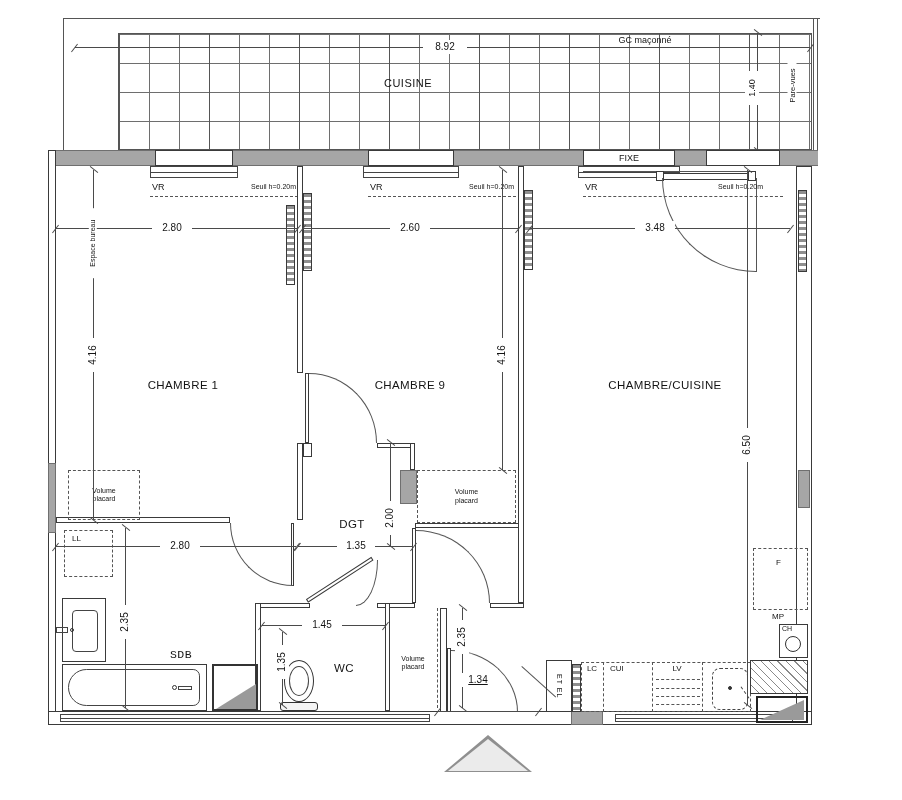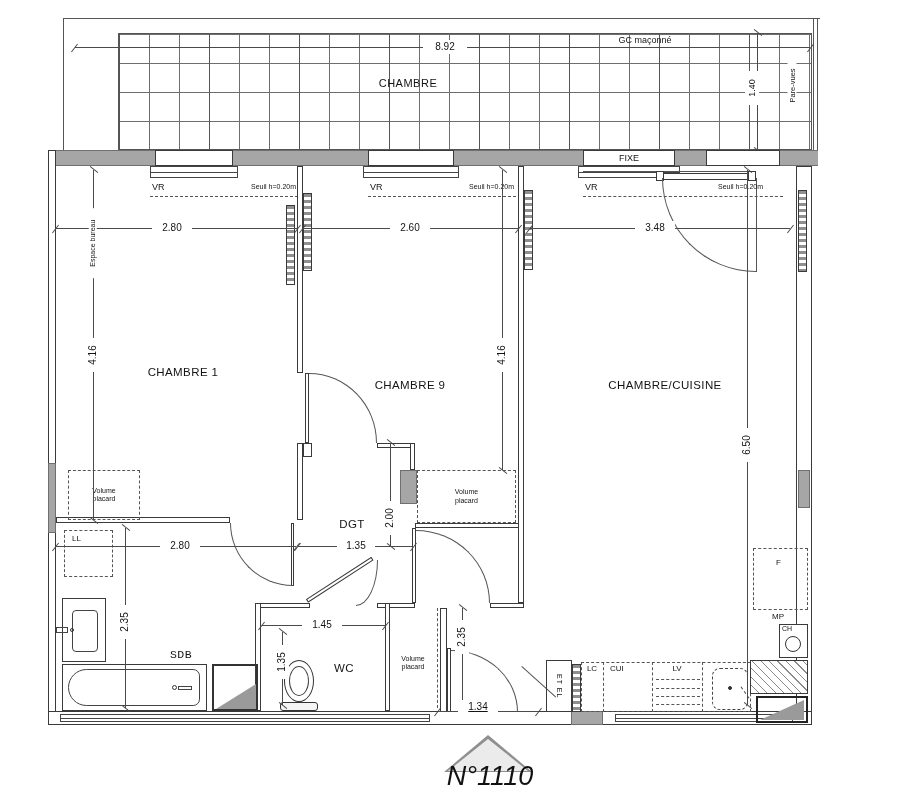--- a/index.html
+++ b/index.html
@@ -52,21 +52,21 @@
 
 <div id="plan">
 
   <div class="lineh" style="left:63px;top:18px;width:757px;"></div>
   <div class="linev" style="left:63px;top:18px;height:132px;"></div>
   <div class="abs" style="left:813px;top:18px;width:5px;height:132px;border-left:1px solid #555;border-right:1px solid #555;"></div>
   <div class="grid" style="left:118px;top:33px;width:694px;height:117px;"></div>
 
   <div class="dim-h" style="left:75px;top:47px;width:735px;"></div>
   <div class="dimlbl" style="left:423px;top:40px;width:44px;text-align:center;">8.92</div>
-  <div class="lbl" style="left:358px;top:77px;width:100px;text-align:center;font-size:11px;letter-spacing:.5px;">CHAMBRE</div>
+  <div class="lbl" style="left:358px;top:77px;width:100px;text-align:center;font-size:11px;letter-spacing:.5px;">CUISINE</div>
   <div class="lbl" style="left:585px;top:35px;width:120px;text-align:center;font-size:9px;background:#fff0;">GC maçonné</div>
   <div class="dim-v" style="left:757px;top:33px;height:117px;"></div>
   <div class="dimlbl rot" style="left:735px;top:81px;width:34px;font-size:9px;">1.40</div>
   <div class="lbl rot" style="left:763px;top:81px;width:58px;text-align:center;font-size:7.5px;background:#fff;">Pare-vues</div>
 
   <div class="gwall" style="left:48px;top:150px;width:770px;height:16px;border-left:none;border-right:none;"></div>
   <div class="abs" style="left:155px;top:150px;width:78px;height:16px;background:#fff;border:1px solid #3a3a3a;"></div>
   <div class="abs" style="left:368px;top:150px;width:86px;height:16px;background:#fff;border:1px solid #3a3a3a;"></div>
   <div class="abs" style="left:583px;top:150px;width:92px;height:16px;background:#fff;border:1px solid #3a3a3a;font-size:9px;text-align:center;line-height:15px;"><span>FIXE</span></div>
   <div class="abs" style="left:706px;top:150px;width:74px;height:16px;background:#fff;border:1px solid #3a3a3a;"></div>
@@ -134,21 +134,21 @@
   <div class="arc arc-br" style="left:356px;top:560px;width:22px;height:46px;"></div>
 
   <div class="wall" style="left:412px;top:528px;width:4px;height:75px;"></div>
   <div class="arc arc-tr" style="left:416px;top:530px;width:74px;height:73px;"></div>
 
   <div class="dashv" style="left:437px;top:608px;height:100px;"></div>
   <div class="wall" style="left:440px;top:608px;width:7px;height:104px;"></div>
   <div class="wall" style="left:447px;top:648px;width:4px;height:64px;"></div>
   <div class="arc arc-tr" style="left:451px;top:650px;width:67px;height:62px;"></div>
 
-  <div class="room" style="left:128px;top:366px;width:110px;">CHAMBRE 1</div>
+  <div class="room" style="left:128px;top:379px;width:110px;">CHAMBRE 1</div>
   <div class="room" style="left:355px;top:379px;width:110px;">CHAMBRE 9</div>
   <div class="room" style="left:595px;top:379px;width:140px;">CHAMBRE/CUISINE</div>
   <div class="room" style="left:330px;top:518px;width:44px;">DGT</div>
   <div class="room" style="left:159px;top:648px;width:44px;font-family:Liberation Mono, monospace;">SDB</div>
   <div class="room" style="left:322px;top:662px;width:44px;">WC</div>
 
   <div class="dash" style="left:68px;top:470px;width:72px;height:50px;display:flex;align-items:center;justify-content:center;">
     <span class="tiny wrap" style="width:40px;">Volume placard</span>
   </div>
   <div class="dash" style="left:417px;top:470px;width:99px;height:53px;display:flex;align-items:center;justify-content:center;">
@@ -227,19 +227,18 @@
 
   <div class="dim-v" style="left:125px;top:528px;height:180px;"></div>
   <div class="dimlbl rot" style="left:108px;top:615px;width:34px;">2.35</div>
   <div class="dim-h" style="left:262px;top:625px;width:123px;"></div>
   <div class="dimlbl" style="left:302px;top:618px;width:40px;">1.45</div>
   <div class="dim-v" style="left:282px;top:632px;height:73px;"></div>
   <div class="dimlbl rot" style="left:265px;top:655px;width:34px;">1.35</div>
   <div class="dim-v" style="left:462px;top:608px;height:100px;"></div>
   <div class="dimlbl rot" style="left:445px;top:630px;width:34px;">2.35</div>
   <div class="dim-h" style="left:438px;top:711px;width:100px;"></div>
-  <div class="dimlbl" style="left:458px;top:700px;width:40px;text-decoration:underline;">1.34</div>
+  <div class="dimlbl" style="left:458px;top:673px;width:40px;text-decoration:underline;">1.34</div>
 
   <div class="tri-o" style="left:444px;top:735px;width:88px;height:37px;"></div>
   <div class="tri-i" style="left:448px;top:739px;width:80px;height:32px;"></div>
-  <div class="lbl" style="left:410px;top:761px;width:160px;text-align:center;font-size:27px;font-style:italic;color:#111;">N°1110</div>
 
 </div>
 
 </body></html>

